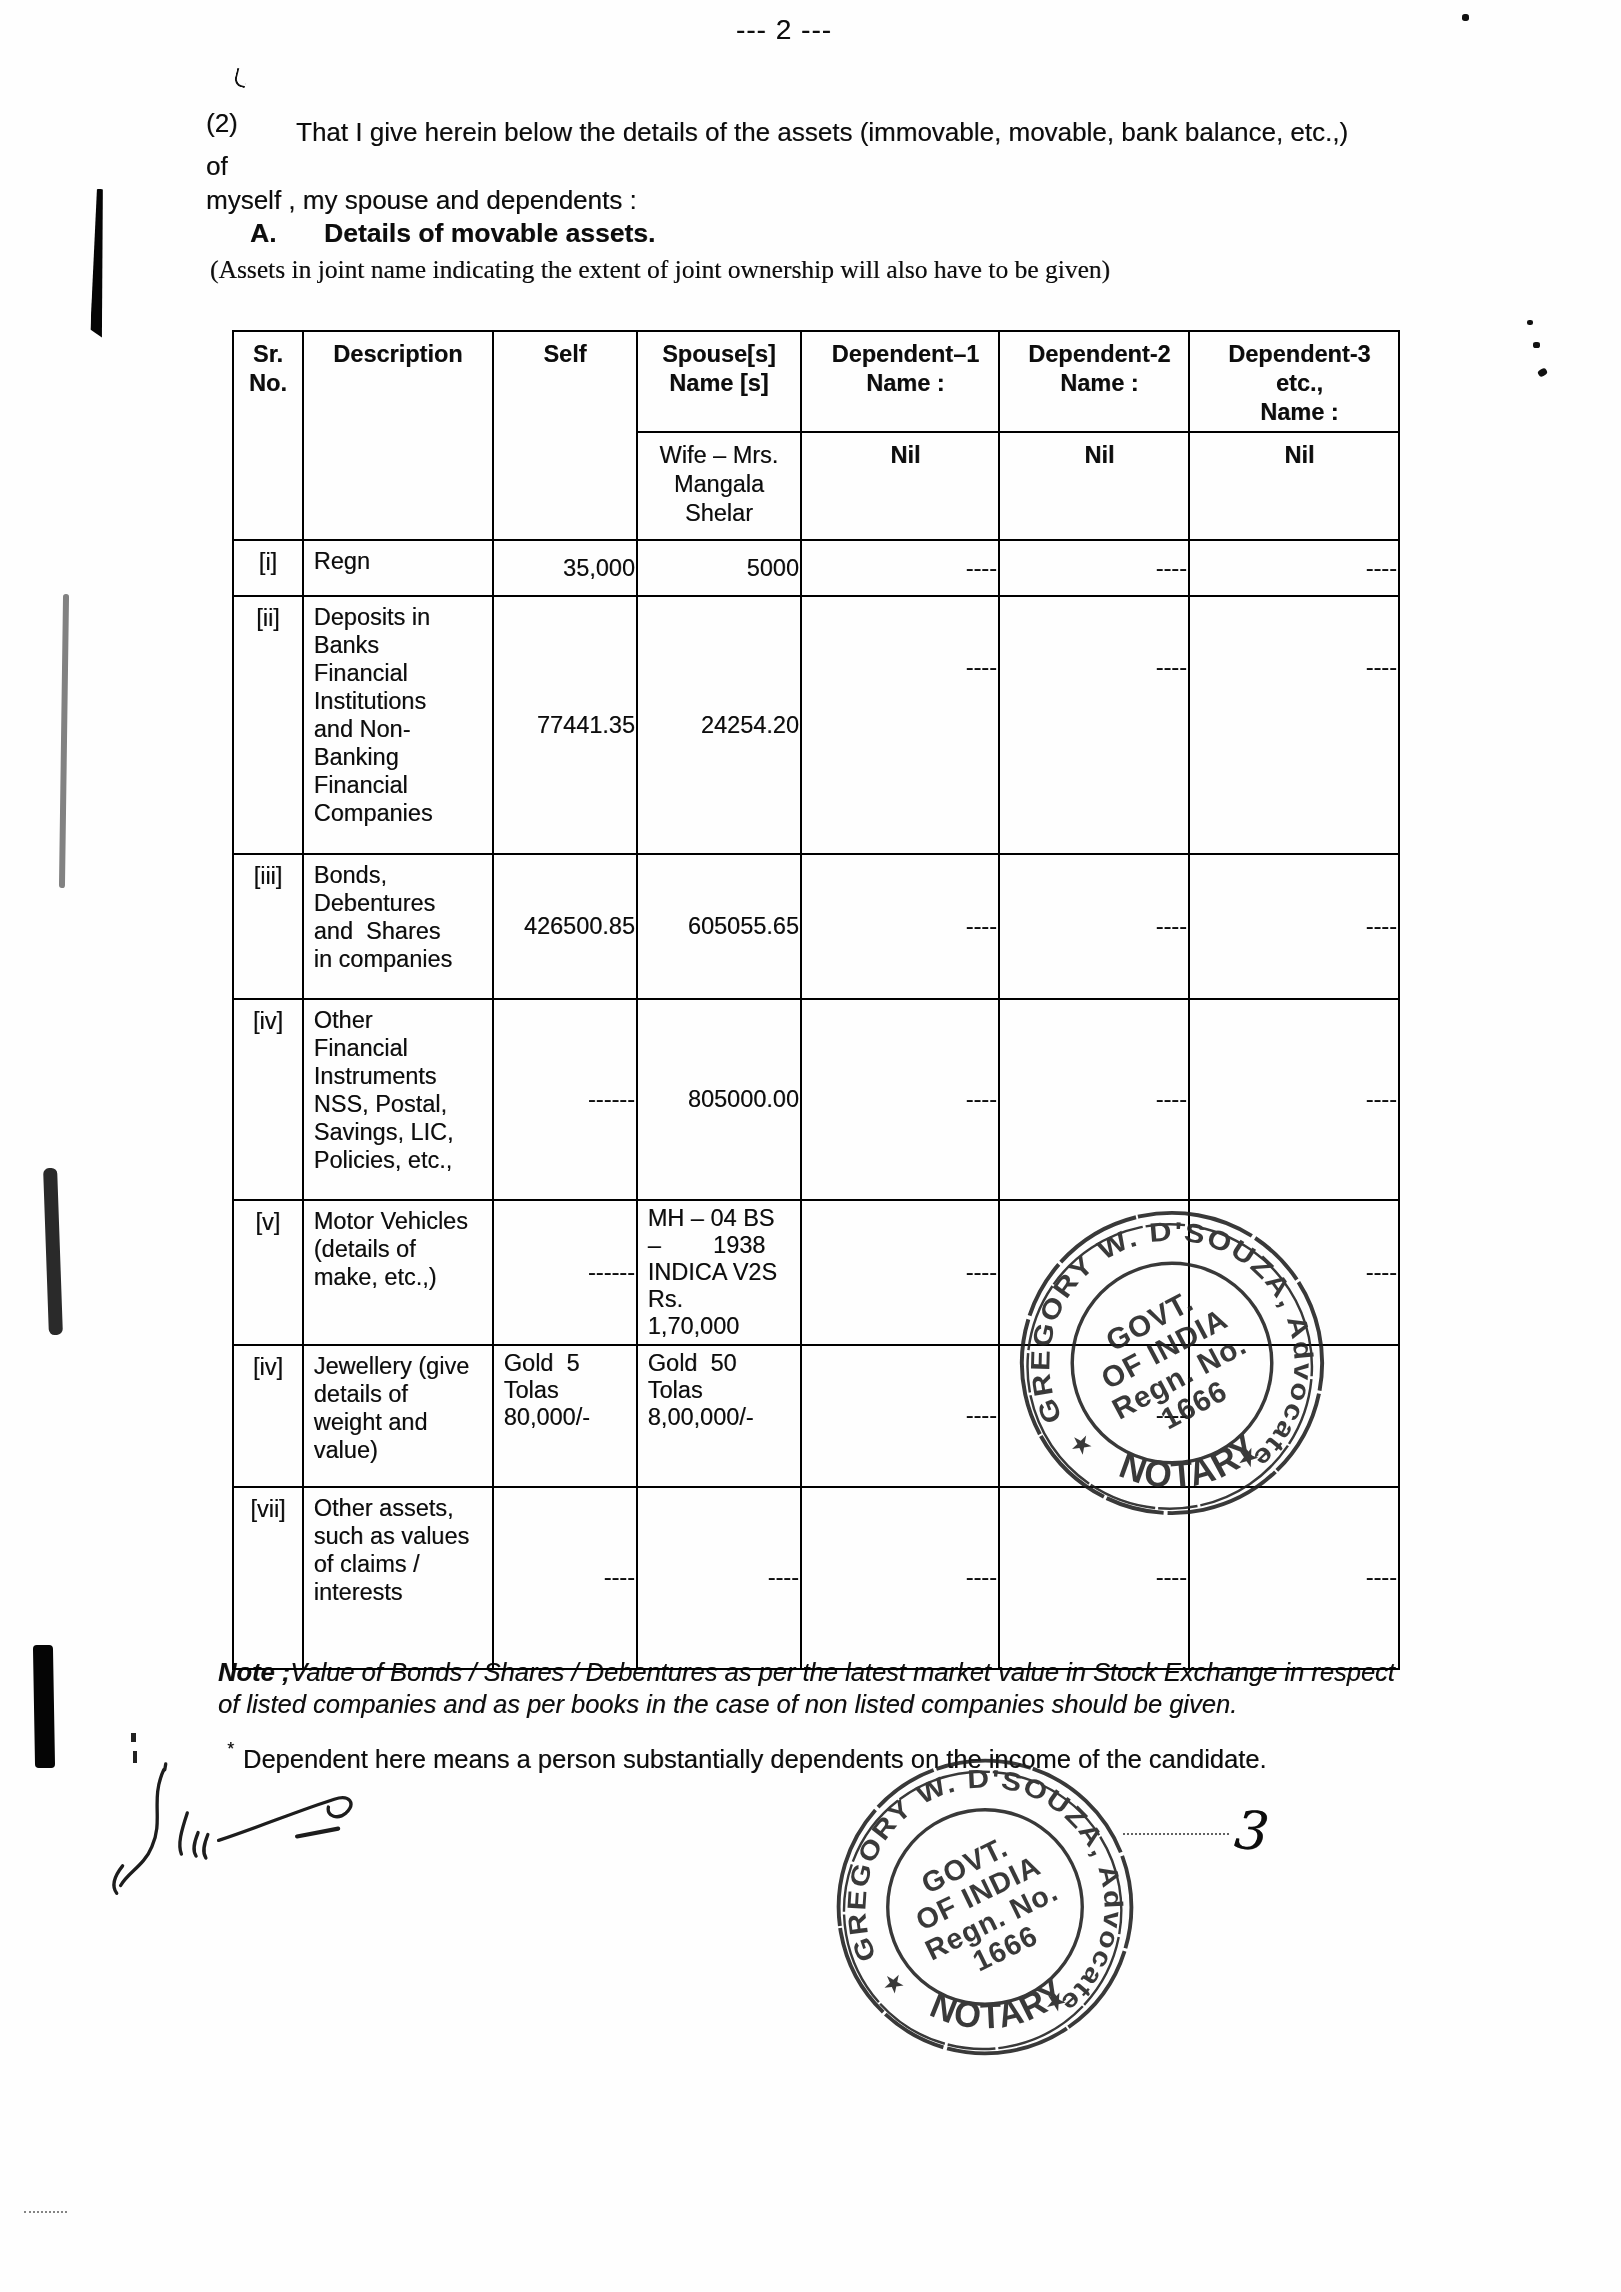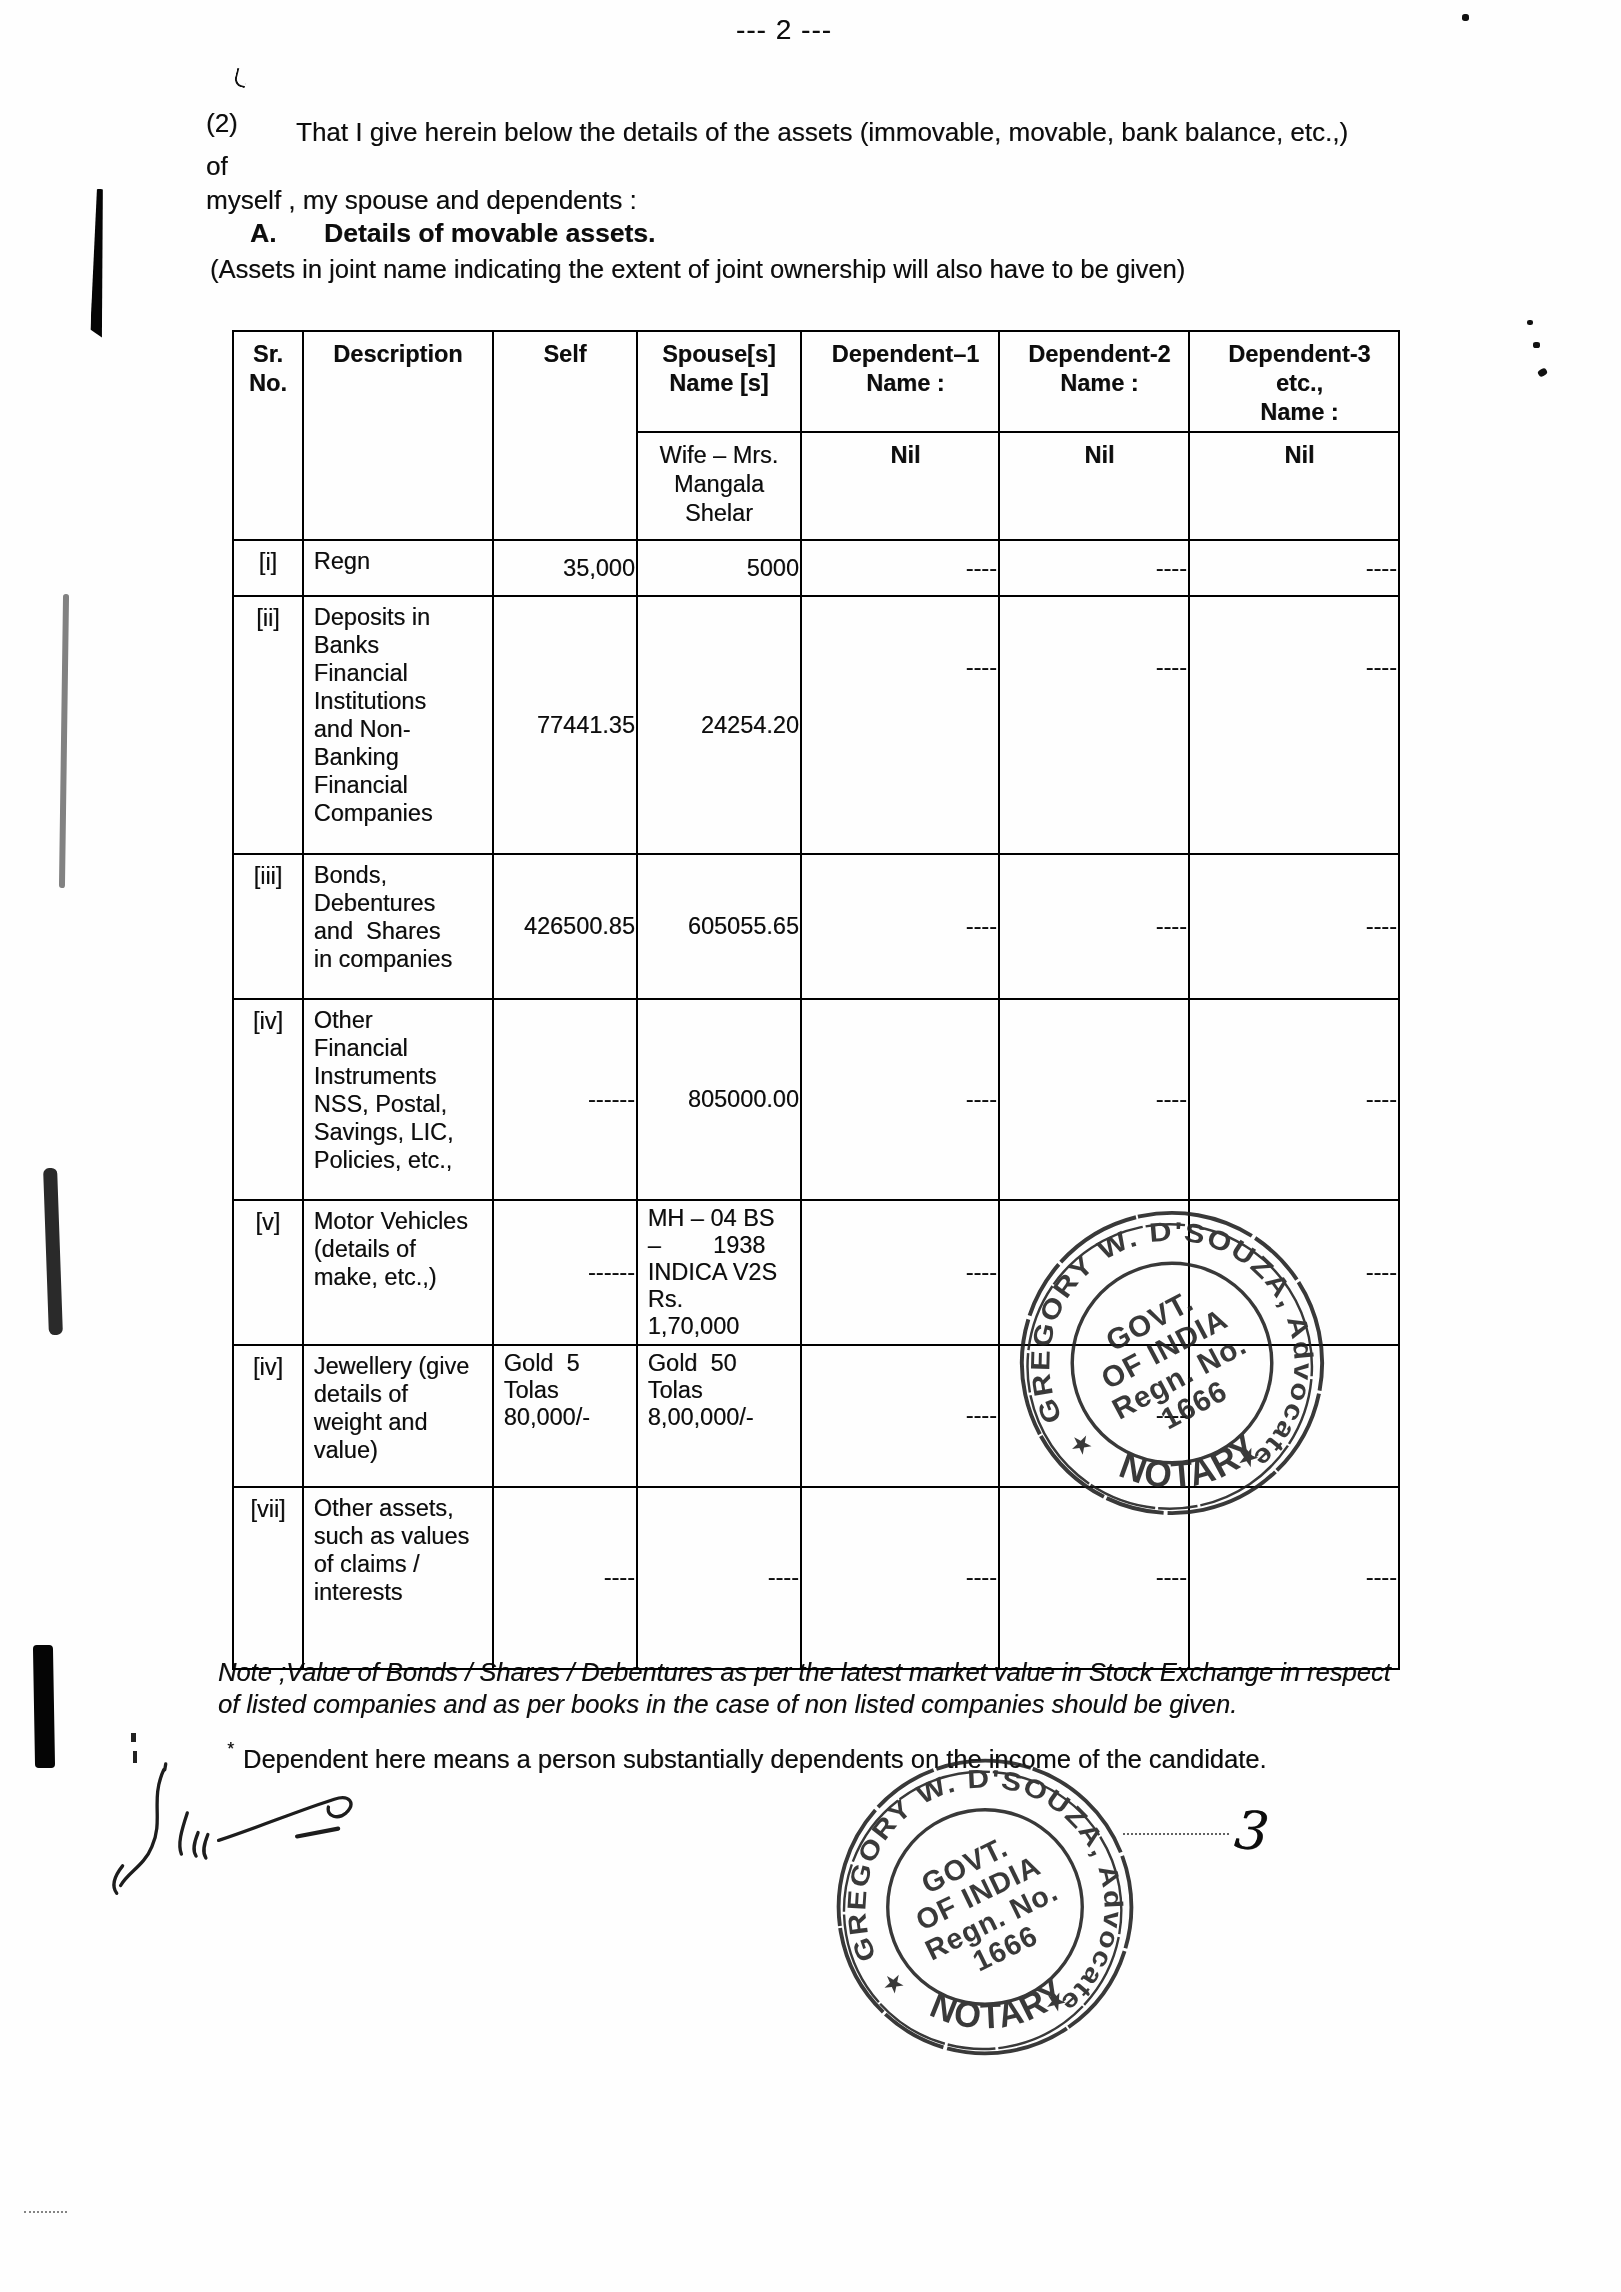--- a/index.html
+++ b/index.html
@@ -12,21 +12,21 @@
   .doctext{text-shadow:0.4px 0.4px 0.5px rgba(0,0,0,.45);}
 
   .pageno{left:0;top:13.7px;width:1568px;text-align:center;font-size:28px;letter-spacing:1px;}
 
   .intro{left:206px;top:106px;width:1166px;font-size:26px;line-height:34px;}
   .intro-label{position:absolute;left:0;top:0;}
   .intro-body{white-space:pre-line;text-indent:90px;margin-top:9px;}
 
   .secA{left:250px;top:218px;font-size:26.5px;font-weight:bold;}
   .secA-letter{display:inline-block;width:74px;}
-  .secA-sub{left:210px;top:255px;font-size:25.5px;}
+  .secA-sub{left:210px;top:255px;font-size:25.5px;font-family:Liberation Serif, serif;}
 
   
   table.assets{
     position:absolute;left:232px;top:330px;width:1165px;
     border-collapse:collapse;table-layout:fixed;
     border:2.9px solid #000;border-left:2px solid #222;
     z-index:1;
   }
   table.assets td{
     border-top:2.9px solid #000;border-bottom:2.9px solid #000;
@@ -42,21 +42,21 @@
   .sr{text-align:center;vertical-align:top;padding-top:7.8px;font-size:23.5px;}
   .desc{text-align:left;vertical-align:top;padding:5.9px 3.9px 3.9px 9.8px;
         white-space:pre-wrap;line-height:28px;}
   .tight{line-height:27px;padding-top:3.9px;}
   .val{text-align:right;vertical-align:middle;}
   .dtop{vertical-align:top;padding-top:57px;}
 
   
   .note{left:218px;top:1656px;width:1201px;font-size:25.5px;line-height:32px;
         font-style:italic;}
-  .note-label{font-weight:normal;}
+  .note-label{font-weight:bold;}
   .note-body{white-space:pre-line;}
   .depnote{left:243px;top:1745px;font-size:25.5px;}
   .depnote .marker{position:absolute;left:-15.7px;top:-5.9px;font-size:17.6px;}
 
   
   .stamp{position:absolute;pointer-events:none;opacity:.88;z-index:5;}
   .stamp .ring{fill:none;stroke:#1e1e1e;}
   .stamp text{fill:#1e1e1e;font-family:"Liberation Sans",sans-serif;}
   .arc-text{font-size:27px;font-weight:bold;letter-spacing:1.5px;}
   .notary-text{font-size:38px;font-weight:bold;letter-spacing:2px;}

